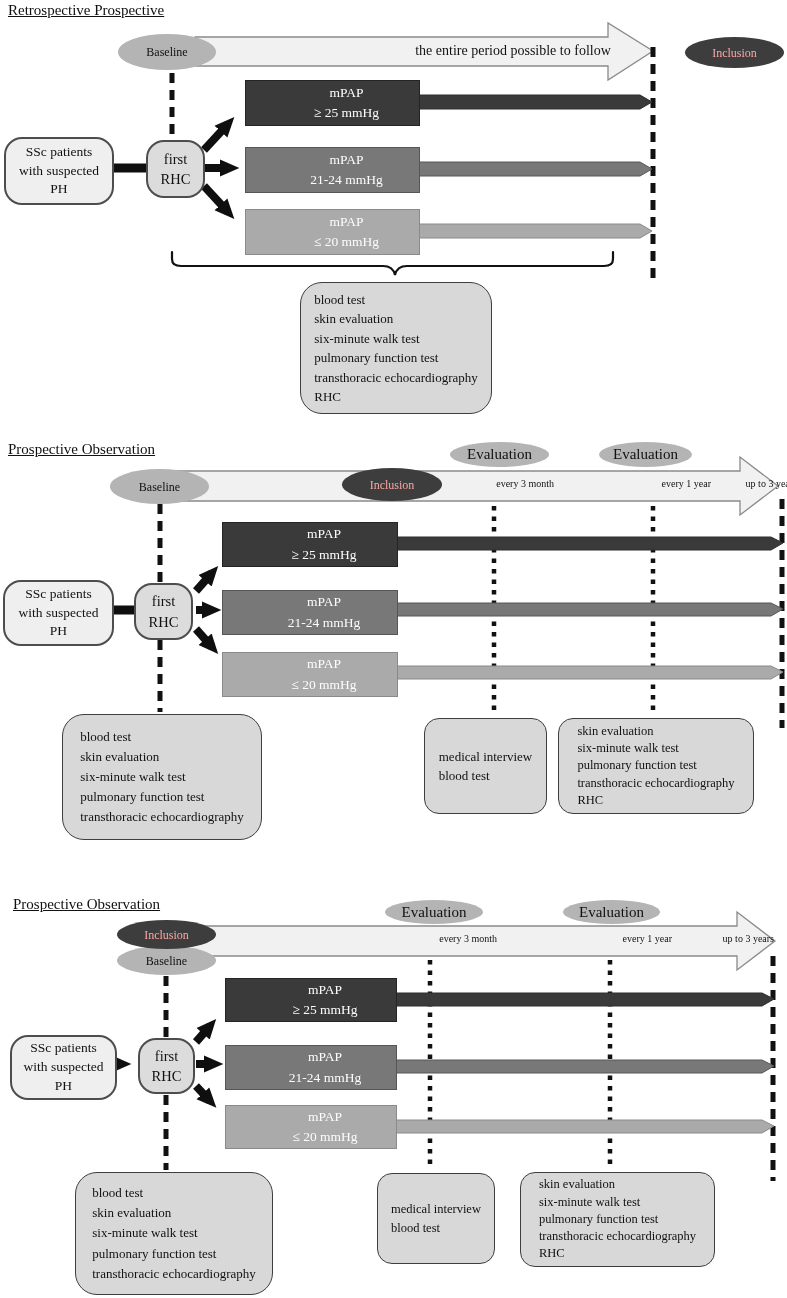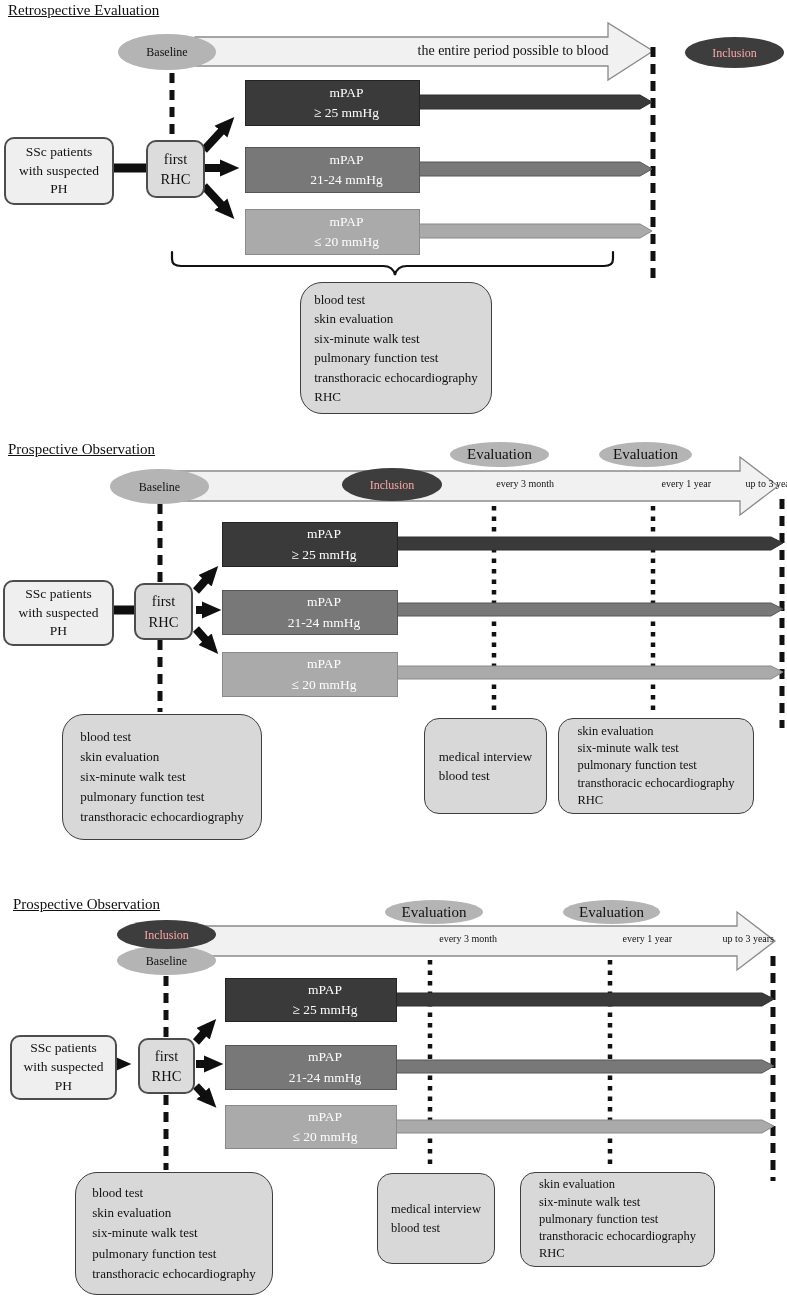--- a/index.html
+++ b/index.html
@@ -6,21 +6,21 @@
   .canvas {
     position:relative; width:787px; height:1298px; background:#ffffff;
     font-family:"Liberation Serif","DejaVu Serif",serif; color:#111; overflow:hidden;
   }
   .layer { position:absolute; left:0; top:0; }
   .ptitle { position:absolute; font-size:15px; text-decoration:underline; white-space:nowrap; }
   .ell { position:absolute; border-radius:50%; display:flex; align-items:center; justify-content:center;
          font-size:12px; line-height:1; }
   .ell.dark { color:#fca5a5; }
   .ell.small { font-size:15px; }
-  .rbox { position:absolute; border:2px solid #4d4d4d; border-radius:10px; display:flex; align-items:center;
+  .rbox { position:absolute; border:2px solid #4d4d4d; border-radius:18px; display:flex; align-items:center;
           justify-content:center; text-align:center; white-space:pre-line; font-size:13.5px; line-height:1.4; }
   .gbox { position:absolute; display:flex; align-items:center; justify-content:center; text-align:center;
           white-space:pre-line; color:#fdfdfd; font-size:13.5px; line-height:1.5; border:1px solid;padding-left:28px; }
   .g1 { border-color:#242424; }
   .g2 { border-color:#565656; }
   .g3 { border-color:#8a8a8a; }
   .tbox { position:absolute; border:1.6px solid #3e3e3e; border-radius:22px; display:flex; align-items:center;
           justify-content:center; white-space:pre-line; font-size:13px; line-height:1.5; }
   .tick { position:absolute; font-size:10px; text-align:right; white-space:nowrap; width:120px; }
   .alabel { position:absolute; font-size:14px; text-align:center; white-space:nowrap; }
@@ -69,22 +69,22 @@
     <line x1="773" y1="956" x2="773" y2="1181" stroke="#111" stroke-width="5" stroke-dasharray="10,7"></line>
     <line x1="113" y1="1064" x2="122" y2="1064" stroke="#0f0f0f" stroke-width="8" marker-end="url(#ah)"></line>
     <line x1="196" y1="1042" x2="210" y2="1026" stroke="#0f0f0f" stroke-width="8" marker-end="url(#ah)"></line>
     <line x1="196" y1="1064" x2="214" y2="1064" stroke="#0f0f0f" stroke-width="8" marker-end="url(#ah)"></line>
     <line x1="196" y1="1086" x2="210" y2="1101" stroke="#0f0f0f" stroke-width="8" marker-end="url(#ah)"></line>
     <polygon points="367,993 762,993 774,999 762,1006 367,1006" stroke="#2e2e2e" stroke-width="1" style="fill: rgb(58, 58, 58);"></polygon>
     <polygon points="367,1060 762,1060 774,1066 762,1073 367,1073" stroke="#565656" stroke-width="1" style="fill: rgb(120, 120, 120);"></polygon>
     <polygon points="367,1120 762,1120 774,1126 762,1133 367,1133" stroke="#8a8a8a" stroke-width="1" style="fill: rgb(170, 170, 170);"></polygon>
   </svg>
 
-  <div class="ptitle" style="left:8px;top:2px">Retrospective Evaluation</div>
-  <div class="alabel" style="left:407px;top:43px;width:212px">the entire period possible to blood</div>
+  <div class="ptitle" style="left:8px;top:2px">Retrospective Prospective</div>
+  <div class="alabel" style="left:407px;top:43px;width:212px">the entire period possible to follow</div>
   <div class="ell" style="left: 118px; top: 34px; width: 98px; height: 36px; background-color: rgb(180, 180, 180);">Baseline</div>
   <div class="ell dark" style="left: 685px; top: 37px; width: 99px; height: 31px; background-color: rgb(61, 61, 61);">Inclusion</div>
   <div class="rbox" style="left: 4px; top: 137px; width: 106px; height: 64px; background-color: rgb(239, 239, 239);">SSc patients
 with suspected
 PH</div>
   <div class="rbox" style="left: 146px; top: 140px; width: 55px; height: 54px; font-size: 14.5px; background-color: rgb(220, 220, 220);">first
 RHC</div>
   <div class="gbox g1" style="left: 245px; top: 80px; width: 145px; height: 44px; background-color: rgb(58, 58, 58);">mPAP
 ≥ 25 mmHg</div>
   <div class="gbox g2" style="left: 245px; top: 147px; width: 145px; height: 44px; background-color: rgb(120, 120, 120);">mPAP

